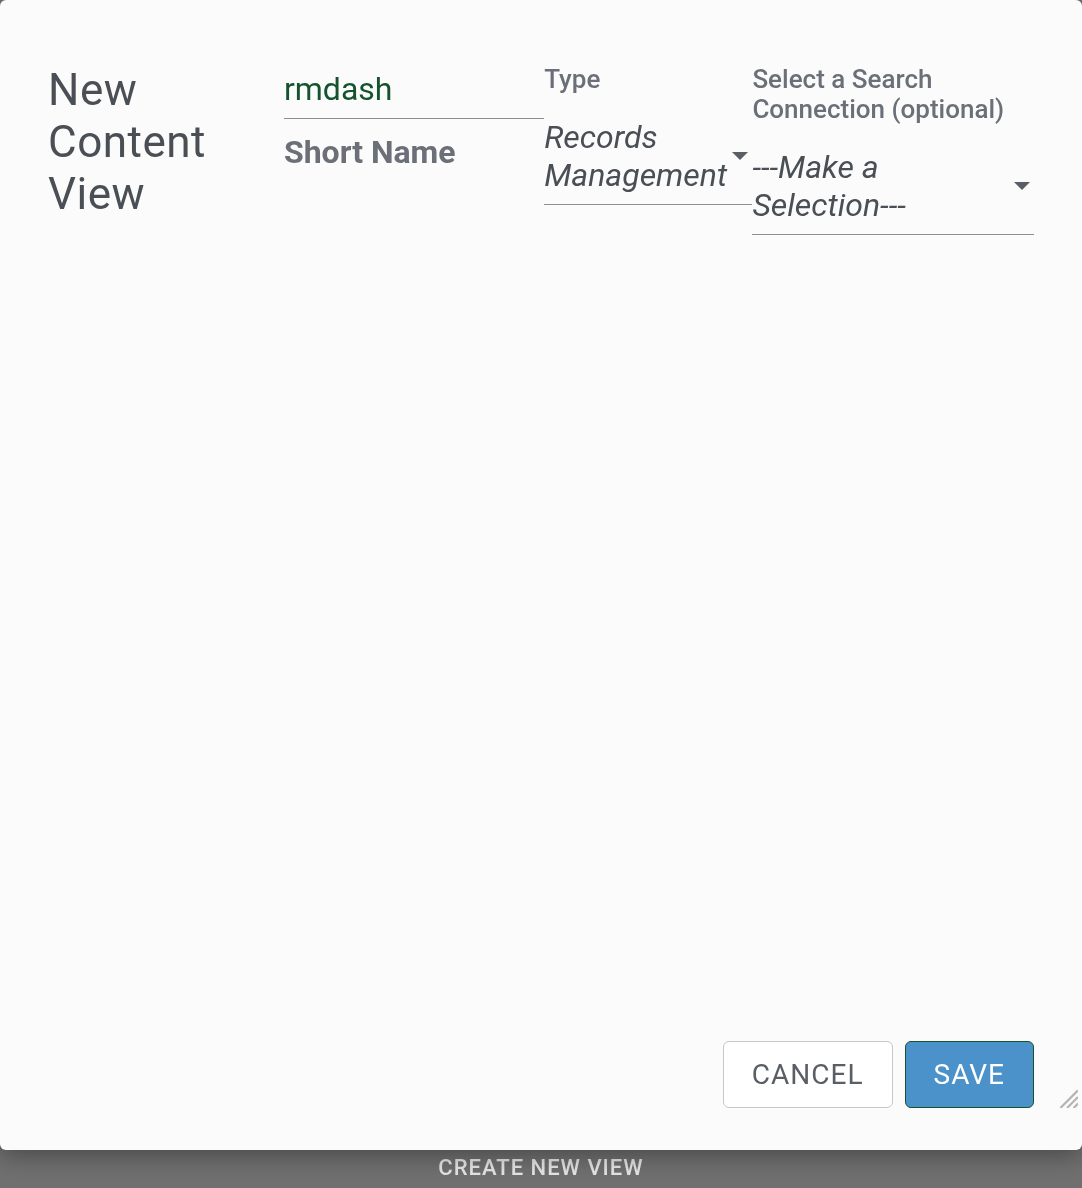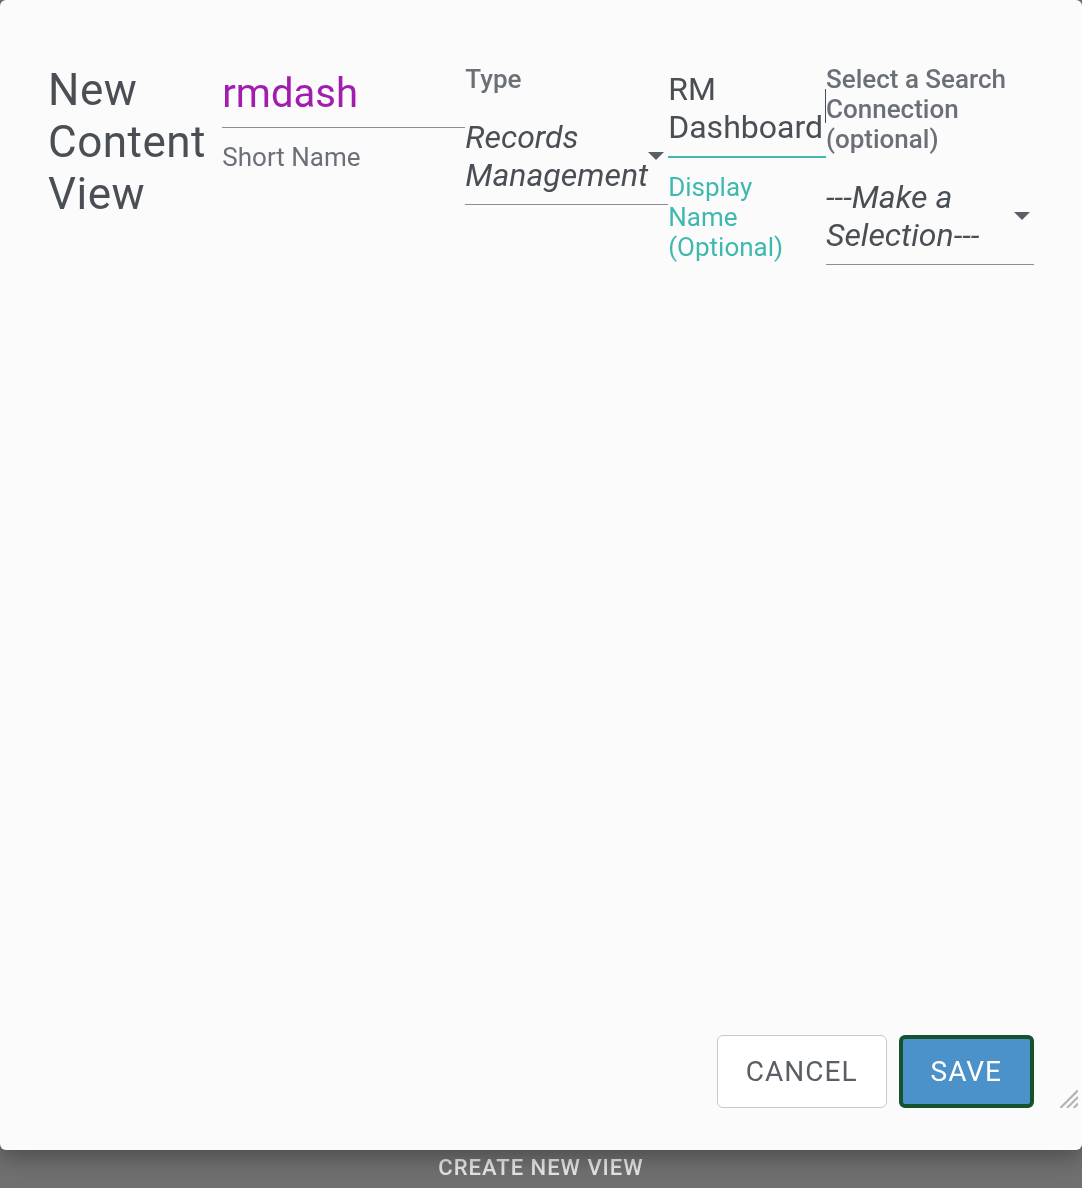--- a/index.html
+++ b/index.html
@@ -46,30 +46,30 @@
       letter-spacing: 0.5px;
     }
     .field-group {
       margin-bottom: 48px;
     }
     .text-input {
       width: 100%;
       border: none;
       border-bottom: 1px solid #8a8f95;
       background: transparent;
-      font-size: 40px;
-      color: #a21caf;
+      font-size: 32px;
+      color: #14532d;
       padding: 6px 0 10px 0;
       outline: none;
       font-family: inherit;
     }
     .field-label-below {
-      font-size: 26px;
+      font-size: 32px;
       color: #6b7078;
-      font-weight: 400;
+      font-weight: 700;
       margin-top: 14px;
     }
     .field-label-below.active {
       color: #3fb9af;
     }
     .field-label-above {
       font-size: 26px;
       color: #6b7078;
       font-weight: 500;
       margin-bottom: 18px;
@@ -115,21 +115,21 @@
       font-family: inherit;
     }
     .btn-cancel {
       background: #ffffff;
       color: #5a5f65;
       border: 1px solid #c5c8cc;
     }
     .btn-save {
       background: #4a92c9;
       color: #ffffff;
-      border: 4px solid #14532d;
+      border: 1px solid #14532d;
     }
     .resize-handle {
       position: absolute;
       right: 4px;
       bottom: 42px;
       width: 22px;
       height: 22px;
       opacity: 0.5;
     }
     .resize-handle svg {
@@ -172,27 +172,20 @@
   </div>
 
   <div class="field-group">
     <div class="field-label-above">Type</div>
     <div class="select-wrap">
       <span class="select-value">Records Management</span>
       <span class="chevron"></span>
     </div>
   </div>
 
-  <div class="field-group">
-    <div class="display-name-wrapper">
-      <span>RM Dashboard</span>
-        <span class="cursor-caret"></span>
-    </div>
-    <div class="field-label-below active">Display Name (Optional)</div>
-  </div>
 
   <div class="field-group">
     <div class="field-label-above">Select a Search Connection (optional)</div>
     <div class="select-wrap">
       <span class="select-value">---Make a Selection---</span>
       <span class="chevron"></span>
     </div>
   </div>
 
   <div class="button-row">

